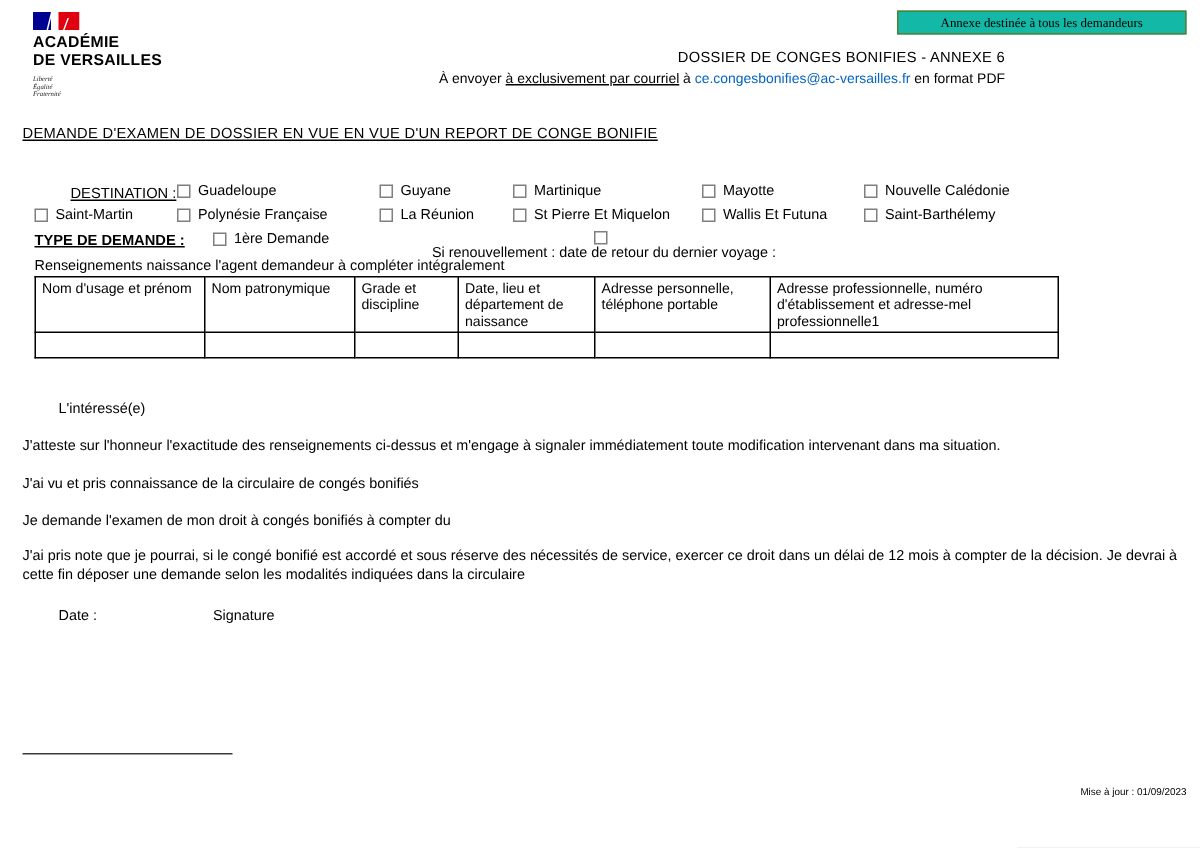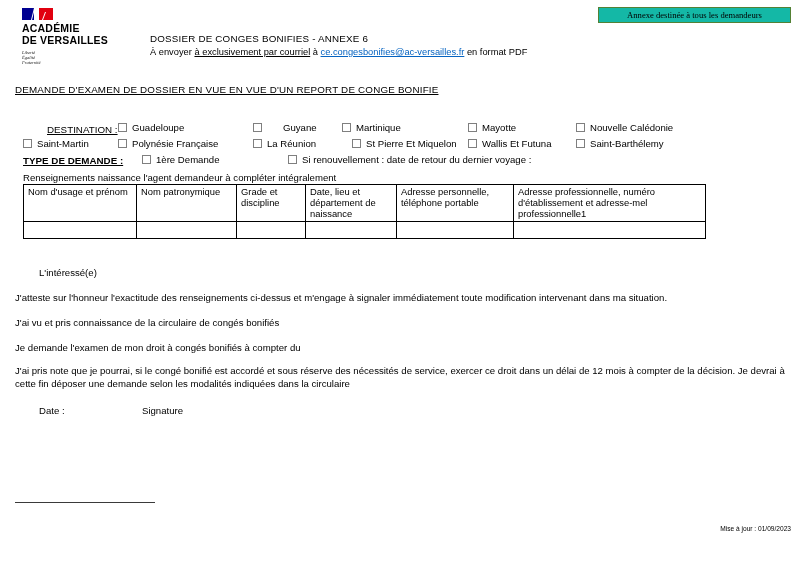--- a/index.html
+++ b/index.html
@@ -7,25 +7,25 @@
   .page {
     position:relative; width:800px; height:565px; background:#ffffff;
     font-family:"Liberation Sans", sans-serif; color:#000; overflow:hidden;
     margin:0 auto;
   }
   
   .gov-logo { position:absolute; left:22px; top:8px; width:110px; }
   .flag { display:block; margin-bottom:3px; }
   .acad { font-weight:bold; font-size:10.5px; line-height:11.5px; letter-spacing:.2px; }
   .motto { margin-top:4px; font-family:"Liberation Serif", serif; font-style:italic; font-size:4.5px; line-height:5px; color:#222; }
-  .header-center { position:absolute; left:150px; top:33px; width:520px; text-align:left; }
+  .header-center { position:absolute; left:150px; top:33px; width:520px; text-align:right; }
   .doc-title { font-size:9.8px; letter-spacing:.2px; }
   .doc-subtitle { font-size:9.3px; margin-top:3px; }
   .u { text-decoration:underline;margin-top:41px; }
-  .email-link { text-decoration:underline; cursor:pointer; }
+  .email-link { cursor:pointer; }
   .badge {
     position:absolute; left:598px; top:7px; width:193px; height:16px;
     border:1px solid #538135; background:#14b8a6;
     font-family:"Liberation Serif", serif; font-size:8.6px;
     display:flex; align-items:center; justify-content:center;
   }
   
   .section-title { position:absolute; left:15px; top:84px; font-size:9.8px; text-decoration:underline; letter-spacing:.2px;text-align:center; }
   
   .cb-item { position:absolute; display:flex; align-items:center; font-size:9.6px; white-space:nowrap; }
@@ -74,21 +74,21 @@
 
   <div class="badge">Annexe destinée à tous les demandeurs</div>
 
   <div class="section-title">DEMANDE D'EXAMEN DE DOSSIER EN VUE EN VUE D'UN REPORT DE CONGE BONIFIE</div>
 
   <div class="dest-label" style="left:23px; top:124px;">DESTINATION :</div>
   <div class="cb-item" style="left:118px; top:122px;">
     <span class="cb"></span>
     <span>Guadeloupe</span>
   </div>
-  <div class="cb-item" style="left:253px; top:122px;gap:16px;">
+  <div class="cb-item" style="left:253px; top:122px;">
     <span class="cb"></span>
     <span>Guyane</span>
   </div>
   <div class="cb-item" style="left:342px; top:122px;">
     <span class="cb"></span>
     <span>Martinique</span>
   </div>
   <div class="cb-item" style="left:468px; top:122px;">
     <span class="cb"></span>
     <span>Mayotte</span>
@@ -103,39 +103,39 @@
     <span>Saint-Martin</span>
   </div>
   <div class="cb-item" style="left:118px; top:138px;">
     <span class="cb"></span>
     <span>Polynésie Française</span>
   </div>
   <div class="cb-item" style="left:253px; top:138px;">
     <span class="cb"></span>
     <span>La Réunion</span>
   </div>
-  <div class="cb-item" style="left:352px; top:138px;">
+  <div class="cb-item" style="left:342px; top:138px;">
     <span class="cb"></span>
     <span>St Pierre Et Miquelon</span>
   </div>
   <div class="cb-item" style="left:468px; top:138px;">
     <span class="cb"></span>
     <span>Wallis Et Futuna</span>
   </div>
   <div class="cb-item" style="left:576px; top:138px;">
     <span class="cb"></span>
     <span>Saint-Barthélemy</span>
   </div>
 
   <div class="type-label" style="left:23px; top:155px;">TYPE DE DEMANDE :</div>
   <div class="cb-item" style="left:142px; top:154px;">
     <span class="cb"></span>
     <span>1ère Demande</span>
   </div>
-  <div class="cb-item" style="left:288px; top:154px;">
+  <div class="cb-item" style="left:288px; top:154px;flex-direction:column;">
     <span class="cb"></span>
     <span>Si renouvellement : date de retour du dernier voyage :</span>
   </div>
 
   <div class="table-intro">Renseignements naissance l'agent demandeur à compléter intégralement</div>
   <table class="info">
     <colgroup>
       <col style="width:113px">
         <col style="width:100px">
         <col style="width:69px">

